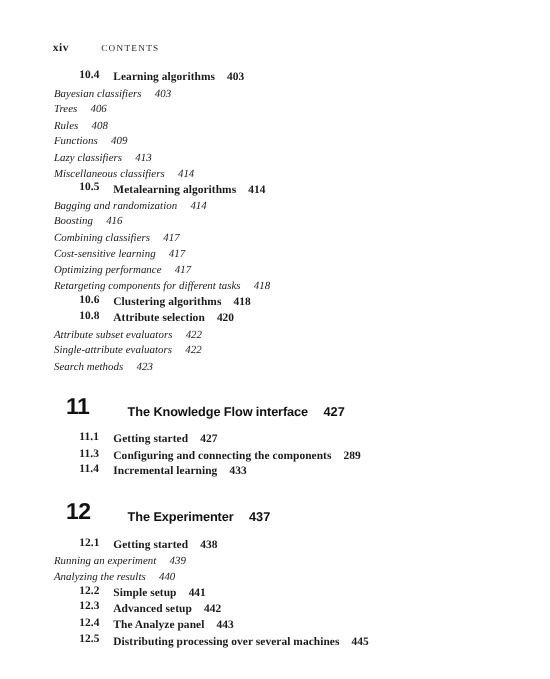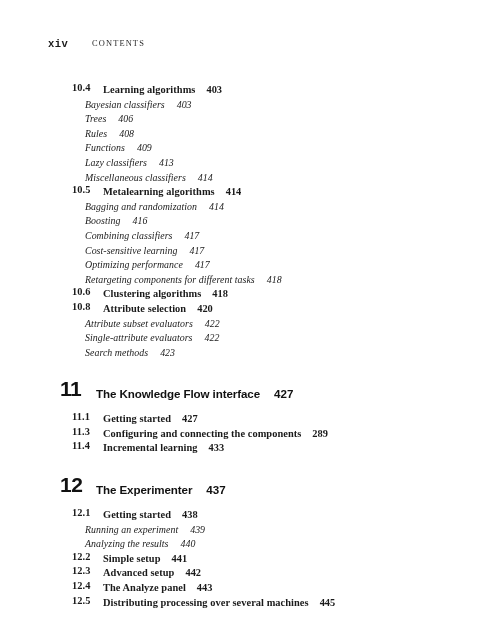--- a/index.html
+++ b/index.html
@@ -22,21 +22,21 @@
     position: absolute;
     top: 38px;
     left: 48px;
     width: 404px;
     height: 14px;
   }
   .folio {
     position: absolute;
     left: 0;
     top: 0;
-    font-family: Liberation Mono, monospace;
+    font-family: Liberation Serif, serif;
     font-weight: bold;
     font-size: 10.5px;
     letter-spacing: 0.4px;
     color: #1a1a1a;
   }
   .head-label {
     position: absolute;
     left: 44px;
     top: 1px;
     font-family: "Liberation Serif", serif;
@@ -44,21 +44,20 @@
     letter-spacing: 1.15px;
     color: #2a2a2a;
   }
 
   
   .toc {
     position: absolute;
     top: 62px;
     left: 0;
     width: 500px;
-    margin-top: 19px;
   }
 
   
   .sec {
     position: relative;
     height: 14.6px;
     line-height: 14.6px;
     white-space: nowrap;
     padding-left: 72px;
   }
@@ -84,41 +83,41 @@
     font-weight: bold;
     font-size: 10.4px;
   }
 
   
   .sub {
     position: relative;
     height: 14.6px;
     line-height: 14.6px;
     white-space: nowrap;
-    padding-left: 85px;
+    padding-left: 49px;
   }
   .sub .stitle {
     display: inline-block;
     font-style: italic;
     font-size: 9.9px;
     letter-spacing: 0.05px;
   }
   .sub .spage {
     display: inline-block;
     margin-left: 12px;
     font-style: italic;
     font-size: 9.9px;
   }
 
   
   .chapter {
     position: relative;
     height: 30px;
     white-space: nowrap;
-    padding-left: 60px;
+    padding-left: 80px;
   }
   .chapter .cnum {
     position: absolute;
     left: 60px;
     top: -3px;
     font-family: "Liberation Sans", sans-serif;
     font-weight: bold;
     font-size: 21px;
     letter-spacing: -0.5px;
     color: #111111;

